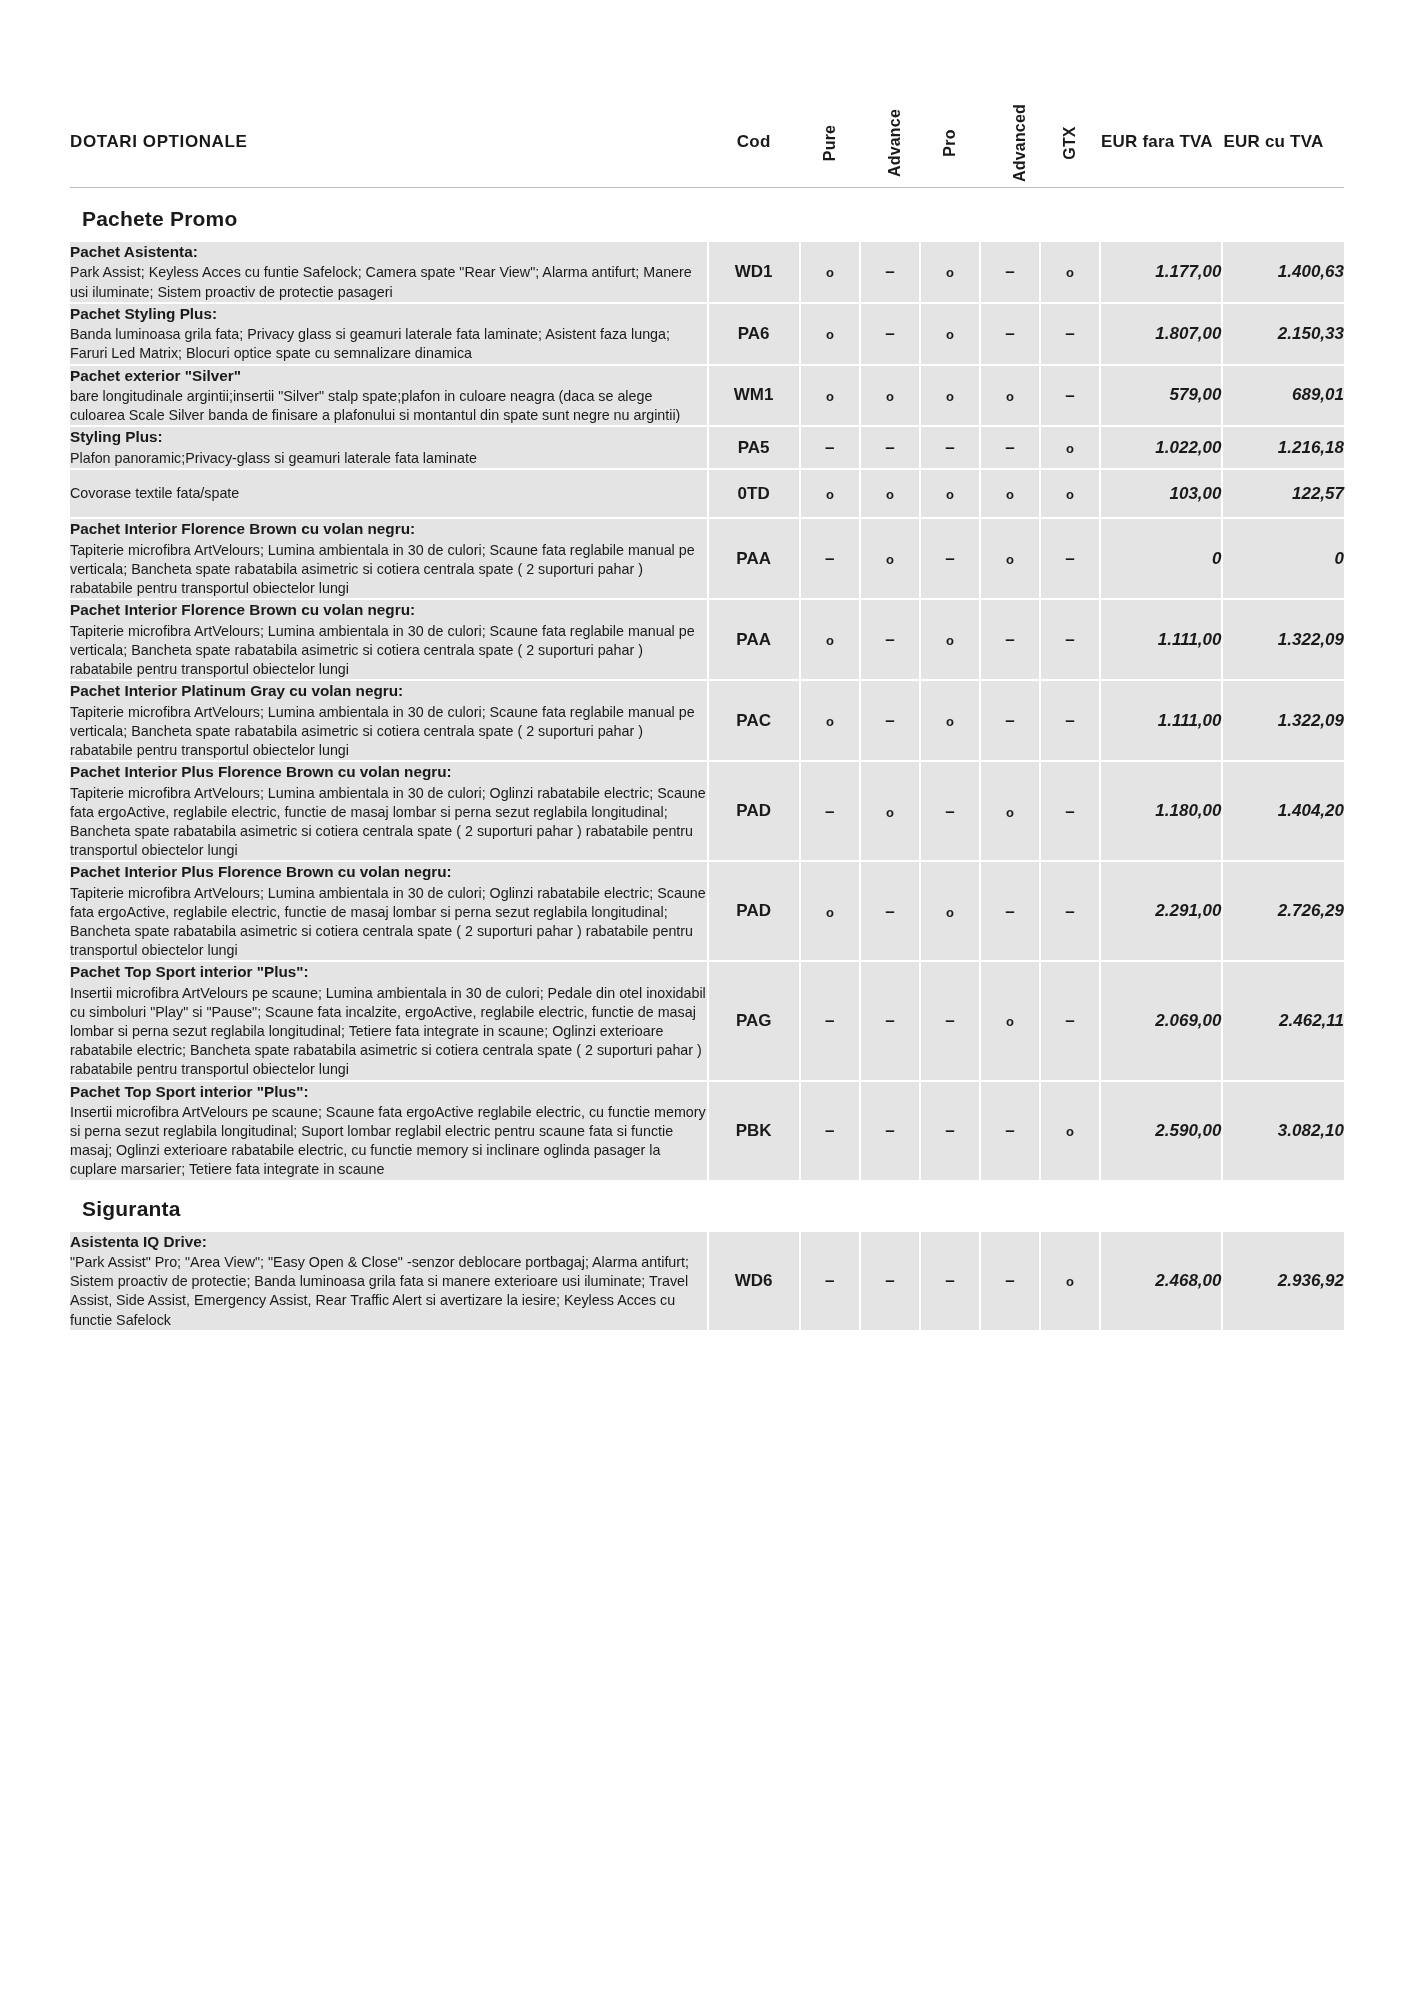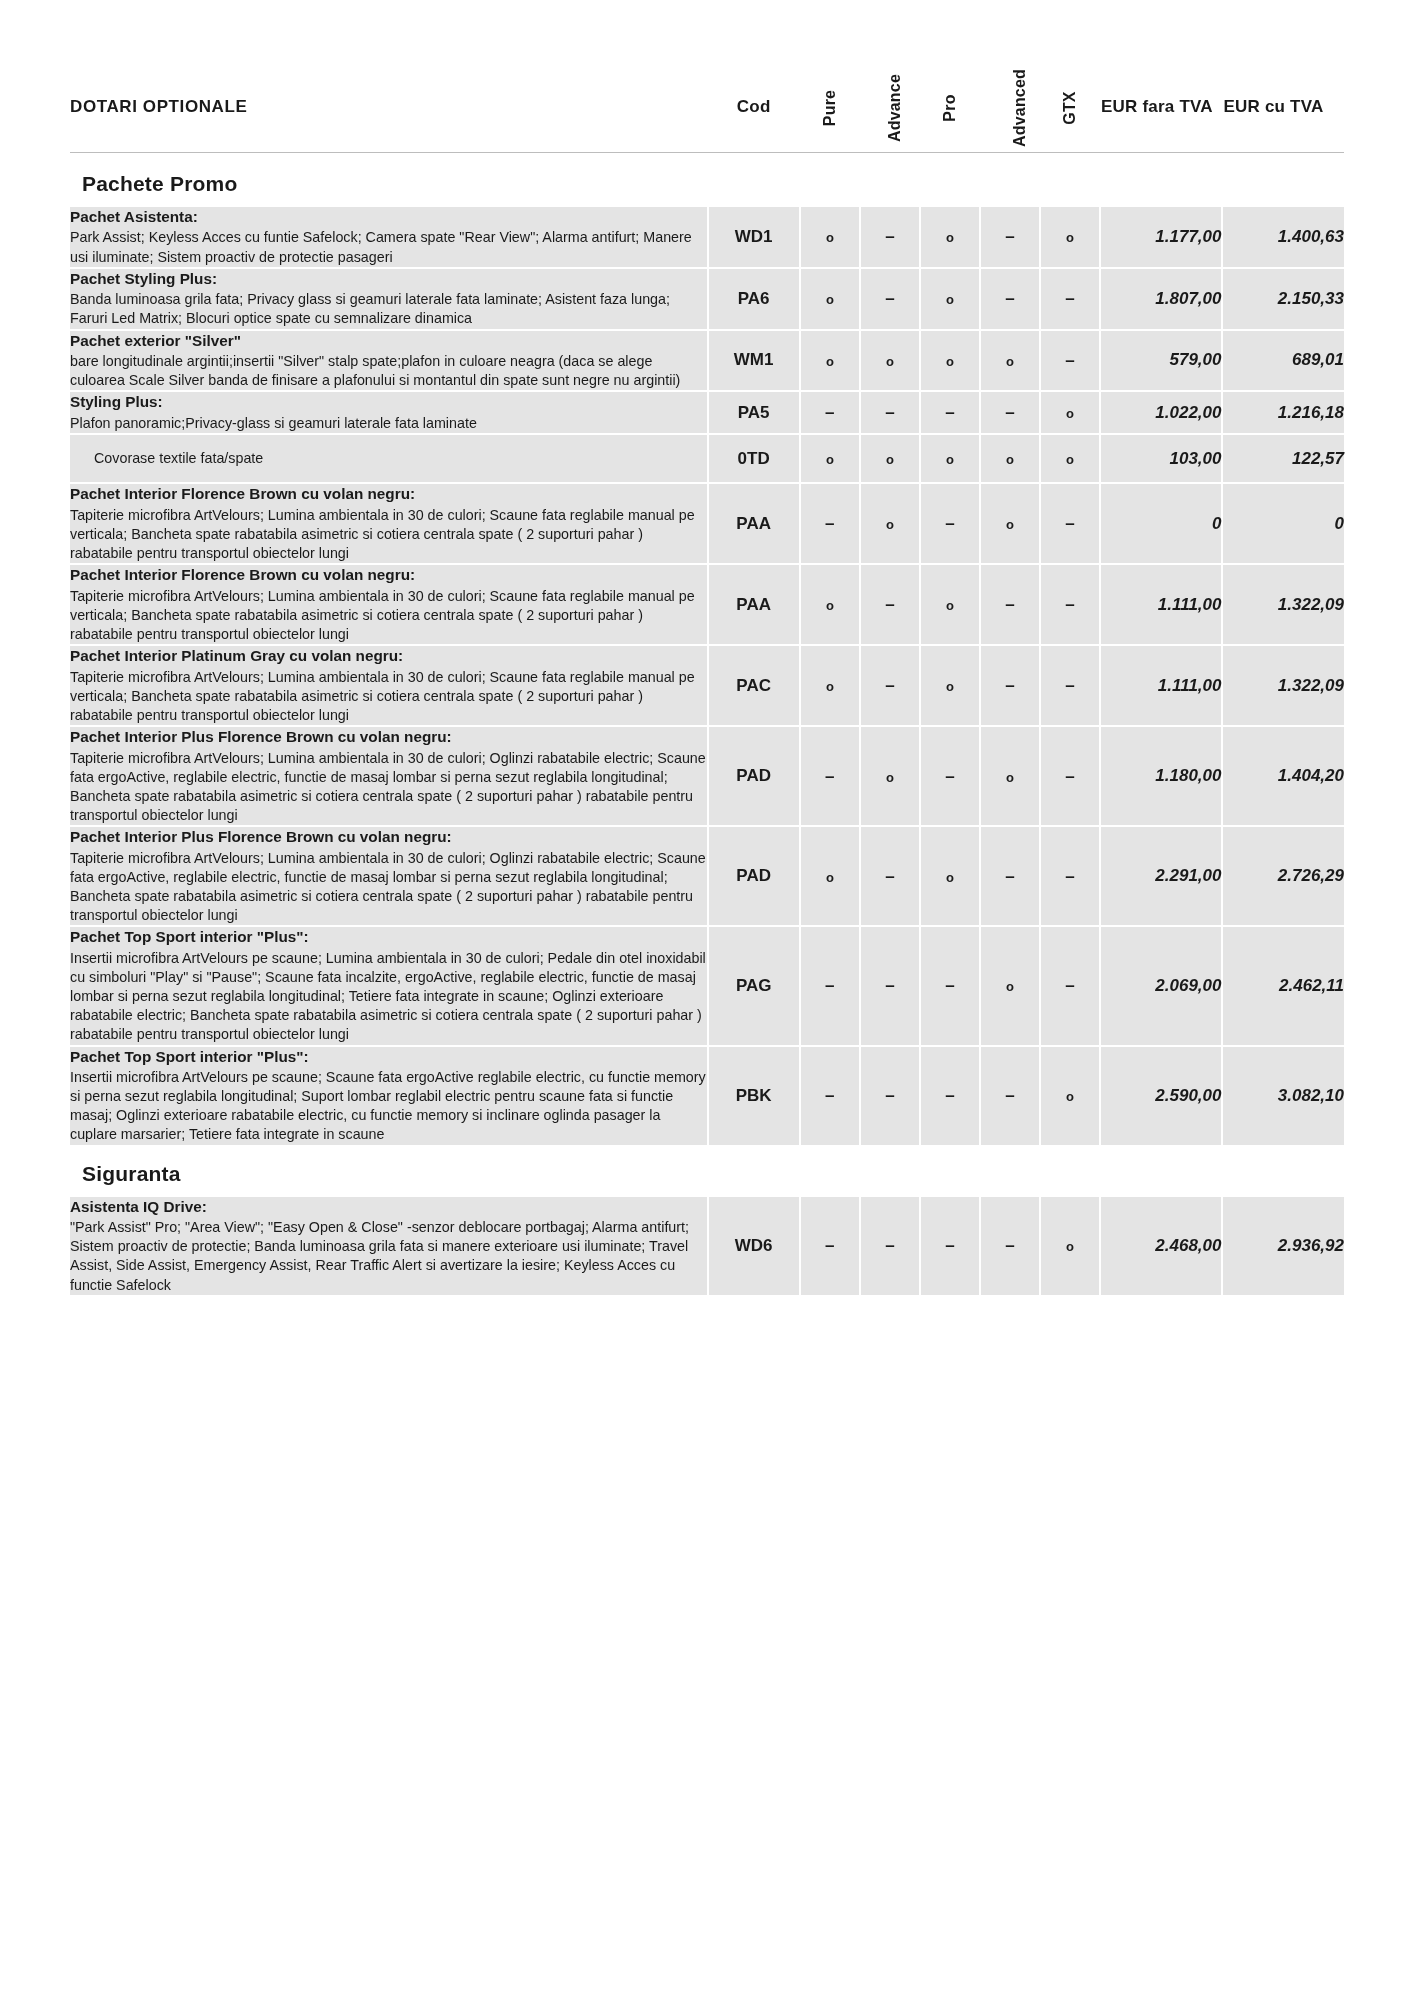--- a/index.html
+++ b/index.html
@@ -20,21 +20,21 @@
     height: 2000px;
     box-sizing: border-box;
     padding: 0 68px;
   }
 
   
   table.spec {
     width: 1278px;
     border-collapse: separate;
     border-spacing: 2px 2px;
-    margin-top: 62px;
+    margin-top: 97px;
     table-layout: fixed;
   }
   table.spec td, table.spec th {
     padding: 0;
     vertical-align: middle;
   }
 
   
   col.c-desc   { width: 592px; }
   col.c-cod    { width: 84px; }
@@ -109,21 +109,20 @@
     margin-bottom: 1px;
   }
   td.desc .t-body {
     display: block;
     font-size: 14.3px;
   }
   td.desc.single {
     font-size: 16px;
     padding-top: 14px;
     padding-bottom: 14px;
-    padding-left: 24px;
   }
   td.cod {
     text-align: center;
     font-weight: bold;
     font-size: 17px;
   }
   td.trim {
     text-align: center;
     font-size: 15px;
     font-weight: bold;

